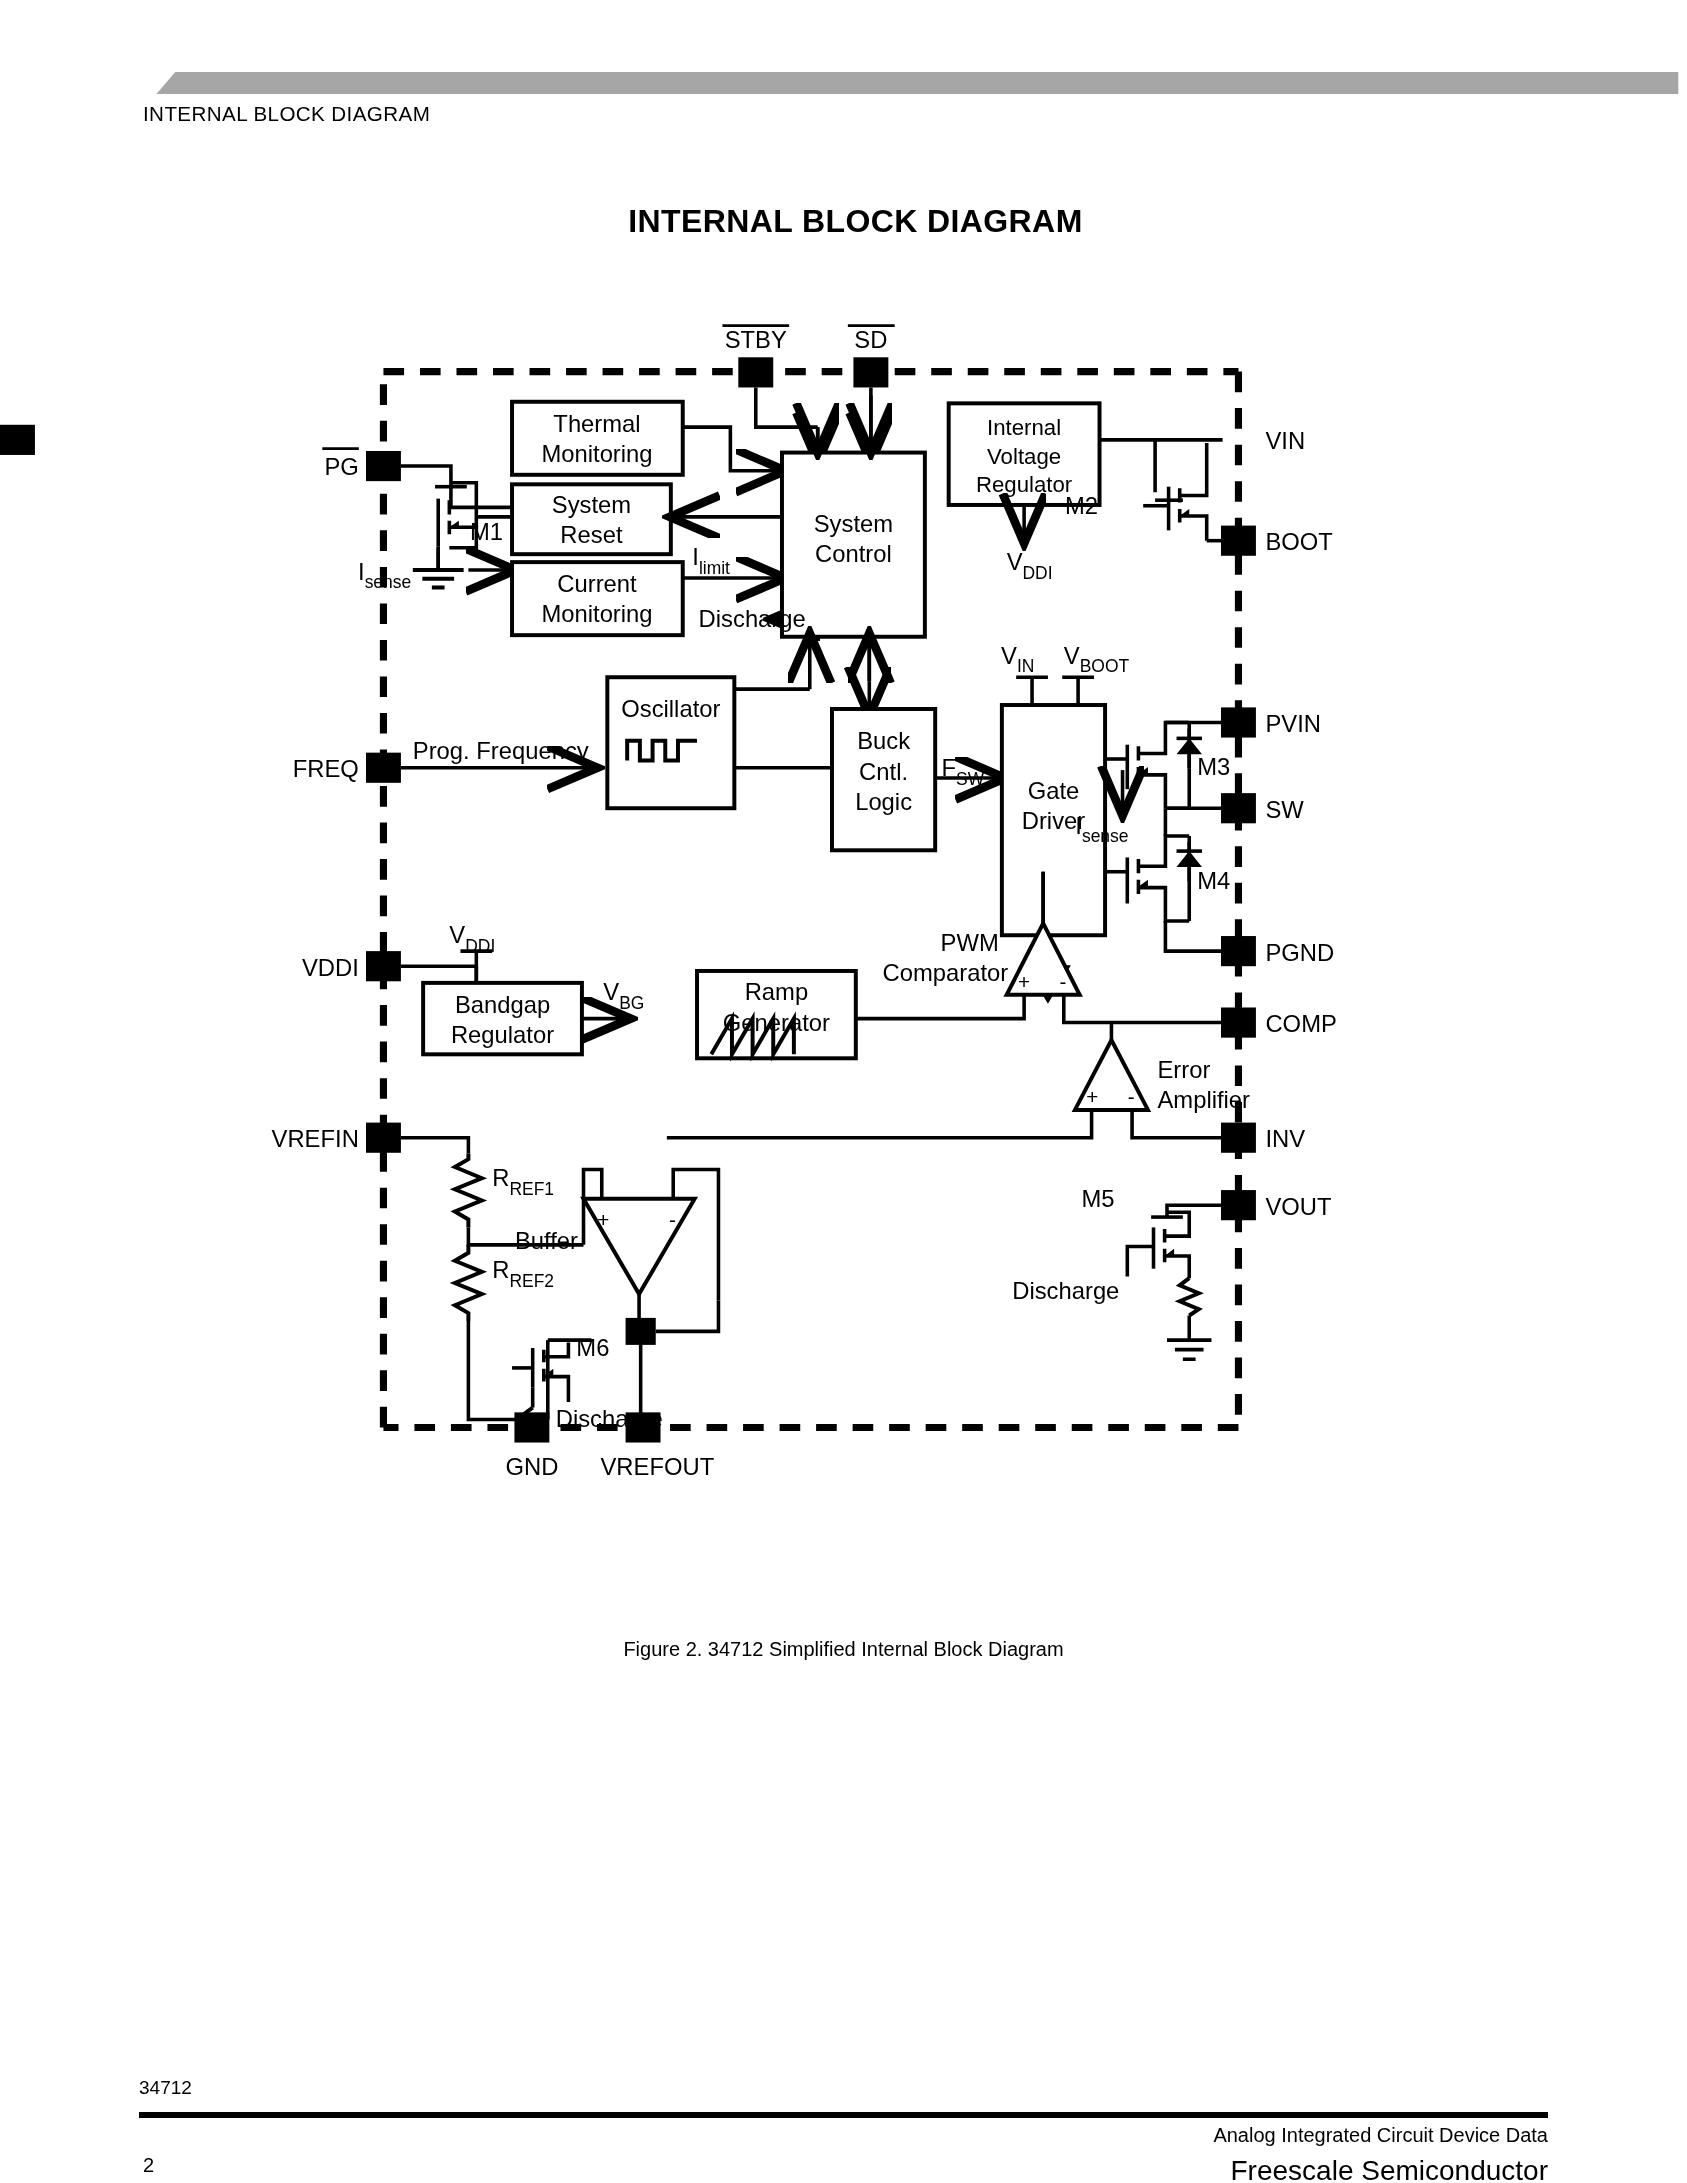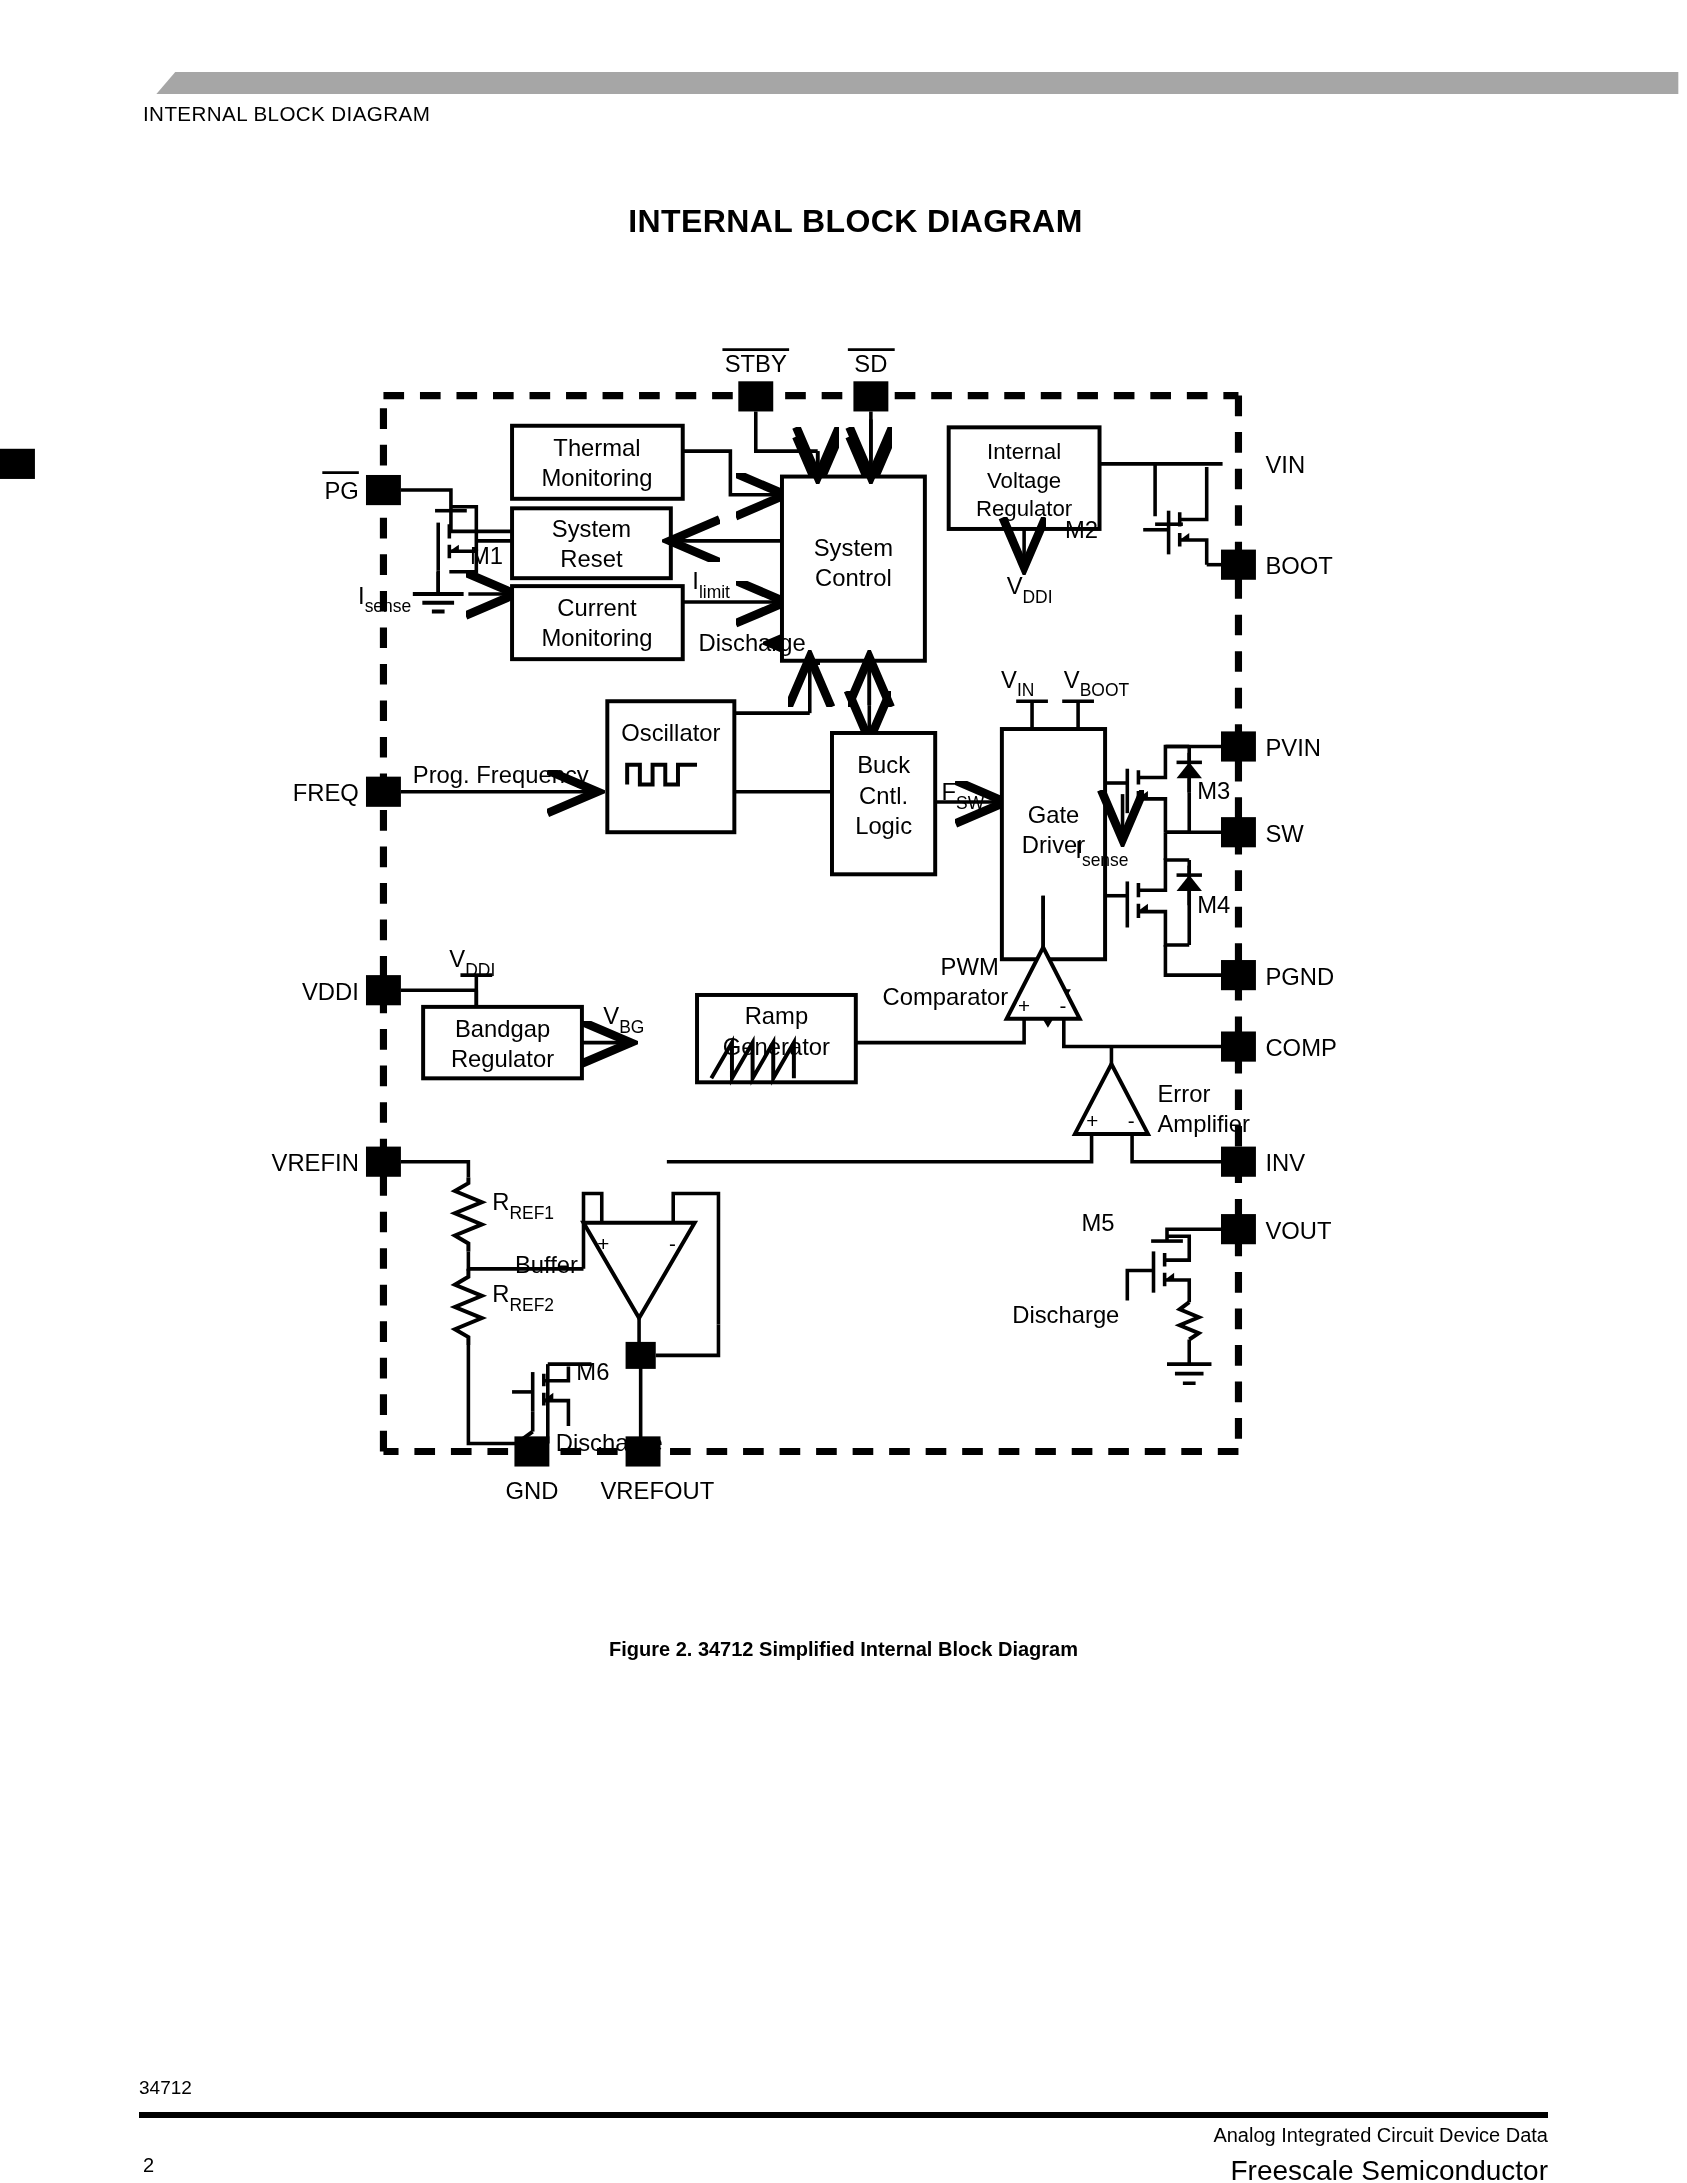--- a/index.html
+++ b/index.html
@@ -11,31 +11,31 @@
   .hdr-band svg{display:block;}
   .hdr-text{position:absolute;left:143px;top:78px;font-size:20.6px;letter-spacing:0.4px;}
 
   
   .page-title{position:absolute;left:0;top:179px;width:1687px;text-align:center;
       font-size:32px;font-weight:bold;letter-spacing:0.4px;}
   .page-title span{margin-left:24px;}
 
   
   .fig-caption{position:absolute;left:0;top:1614px;width:1687px;text-align:center;
-      font-size:20px;font-weight:bold;}
+      font-size:20px;font-weight:normal;}
 
   
   .foot-part{position:absolute;left:139px;top:2053px;font-size:19px;font-weight:normal;}
   .foot-rule{position:absolute;left:139px;top:2088px;width:1409px;height:5.6px;background:#000;}
   .foot-pageno{position:absolute;left:143px;top:2130px;font-size:20px;}
   .foot-r1{position:absolute;right:139px;top:2100px;font-size:20px;text-align:left;}
   .foot-r2{position:absolute;right:139px;top:2131px;font-size:28px;text-align:center;}
 
   
-  .diagram{position:absolute;left:0px;top:316px;width:1687px;height:1302px;}
+  .diagram{position:absolute;left:0px;top:292px;width:1687px;height:1302px;}
   svg text{font-family:"Liberation Sans",sans-serif;fill:#000;}
 </style>
 </head>
 <body>
 
 <div class="page">
 
   <div class="hdr-band">
     <svg width="1687" height="22" viewBox="0 0 2125 28">
       <polygon points="212,0 2125,0 2125,28 188,28" fill="#a6a6a6"></polygon>

